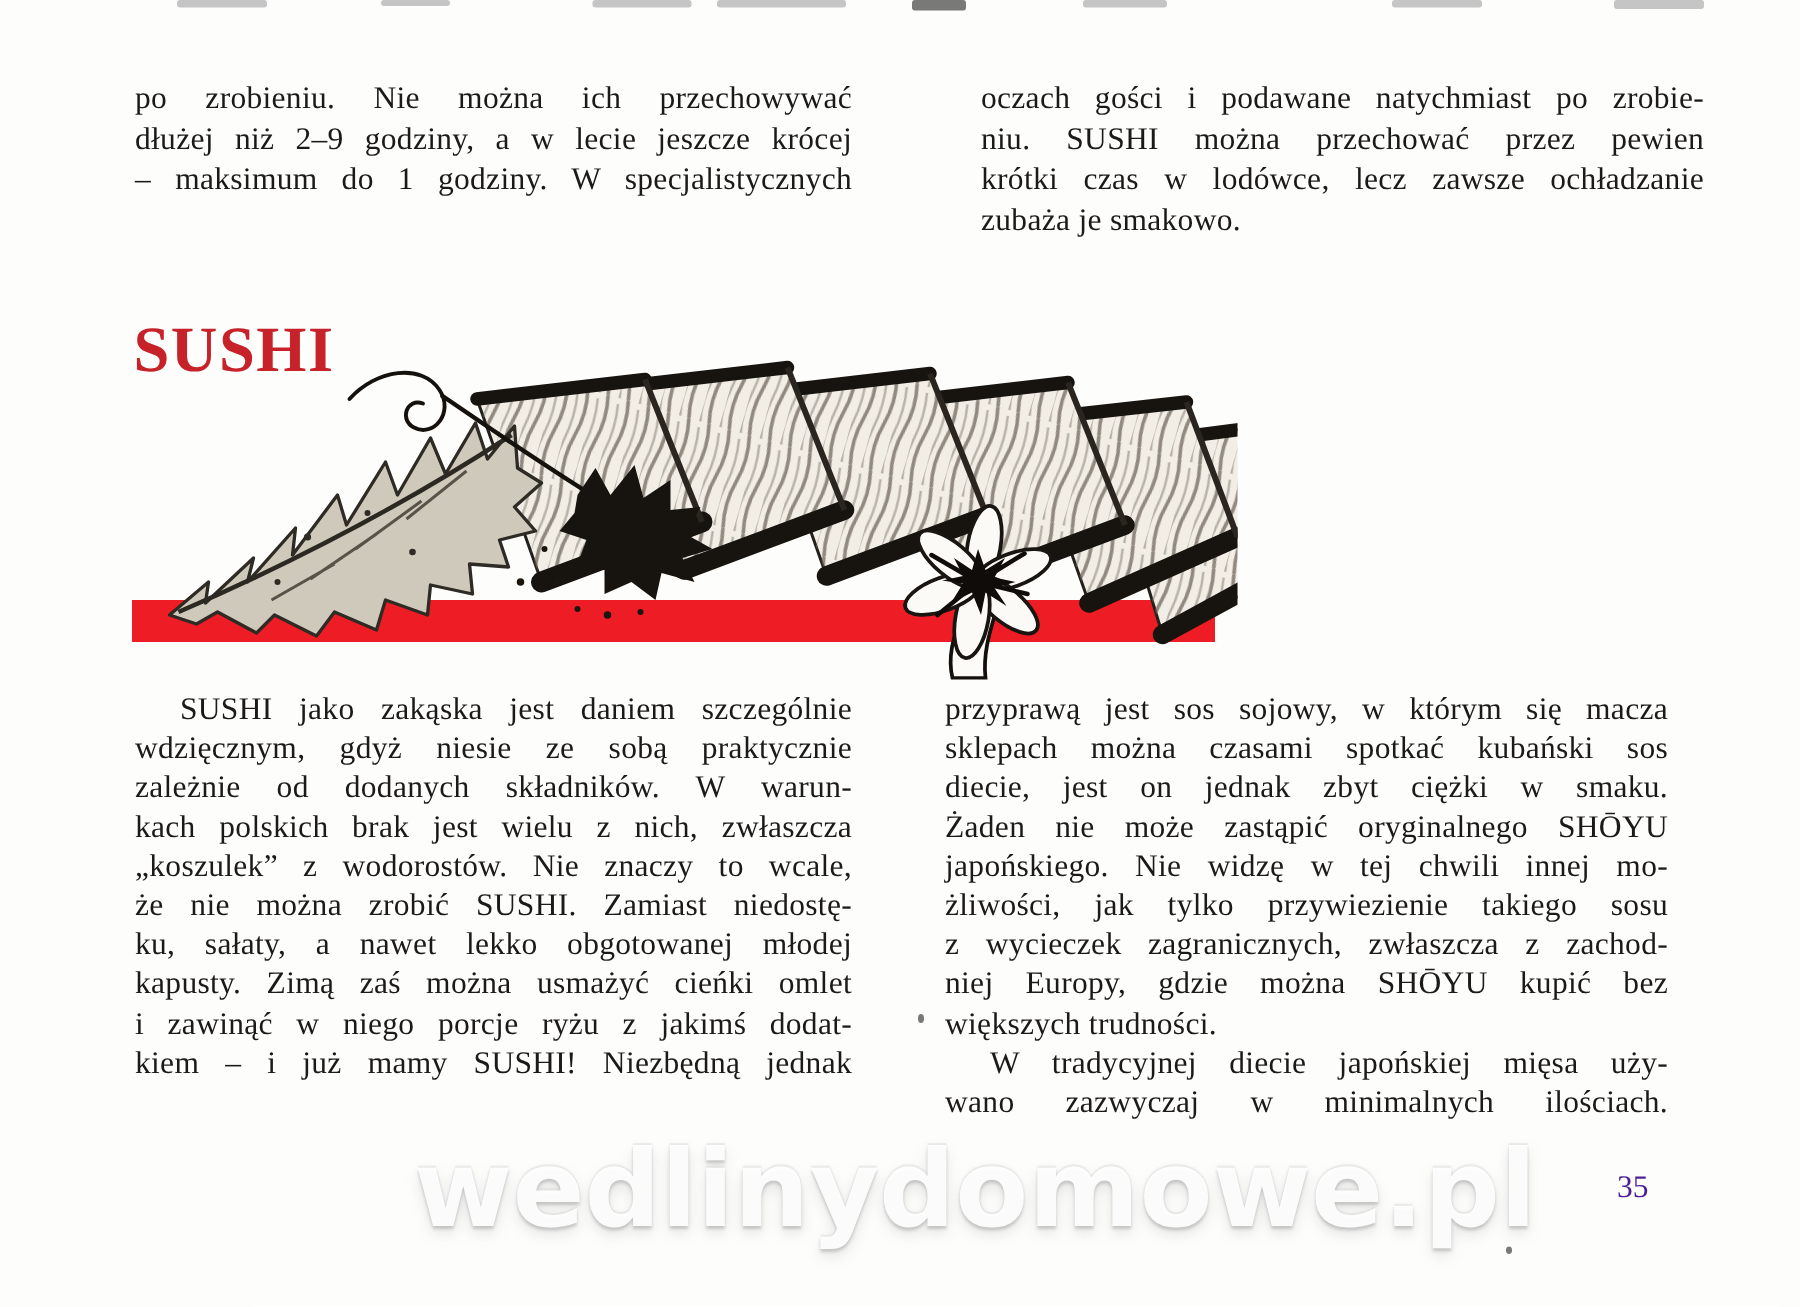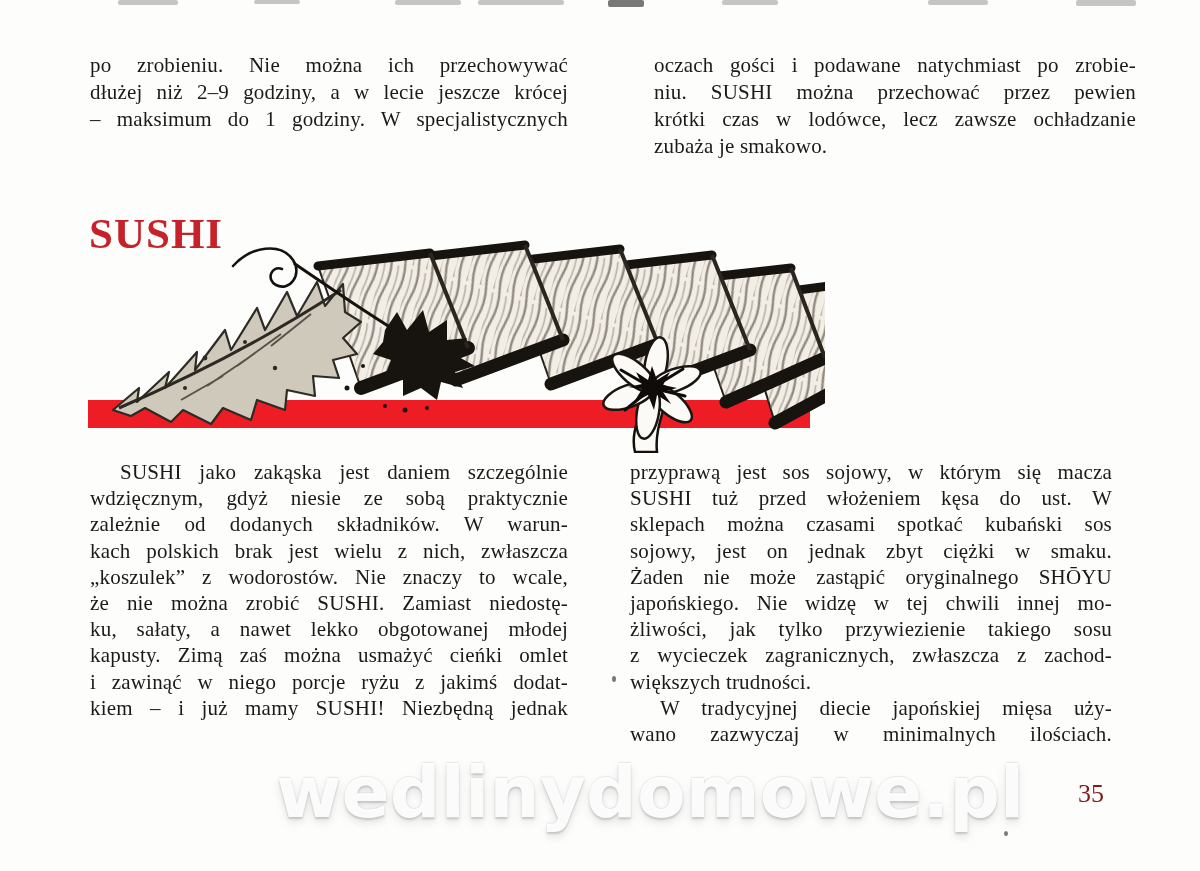--- a/index.html
+++ b/index.html
@@ -29,21 +29,21 @@
   
   .watermark{
     position:absolute;left:276px;top:758px;width:660px;
     font-family:"DejaVu Sans","Liberation Sans",sans-serif;
     font-weight:700;font-size:71px;line-height:70px;letter-spacing:0px;
     color:rgba(255,255,255,.93);
     text-shadow:0 2px 2px rgba(150,150,150,.45),0 -1px 1px rgba(205,205,205,.4),0 5px 9px rgba(140,140,140,.22);
     z-index:5;pointer-events:none;white-space:nowrap;
   }
   
-  .pagenum{position:absolute;left:1078px;top:779px;font-size:26px;color:#7f1d1d;}
+  .pagenum{position:absolute;left:1078px;top:779px;font-size:21px;color:#4c1d95;}
   
   .art{position:absolute;background:#8d8d8d;opacity:.5;border-radius:2px;}
   .art.dark{background:#4c4c4c;opacity:.75;}
 </style>
 </head>
 <body>
 
 <div class="page">
 
   <div class="art" style="left:118px;top:0;width:60px;height:5px"></div>
@@ -170,27 +170,27 @@
       <div class="tl j">kach polskich brak jest wielu z nich, zwłaszcza</div>
       <div class="tl j">„koszulek” z wodorostów. Nie znaczy to wcale,</div>
       <div class="tl j">że nie można zrobić SUSHI. Zamiast niedostę-</div>
       <div class="tl j">ku, sałaty, a nawet lekko obgotowanej młodej</div>
       <div class="tl j">kapusty. Zimą zaś można usmażyć cieńki omlet</div>
       <div class="tl j">i zawinąć w niego porcje ryżu z jakimś dodat-</div>
       <div class="tl j">kiem – i już mamy SUSHI! Niezbędną jednak</div>
     </div>
   <div class="col col-br">
       <div class="tl j">przyprawą jest sos sojowy, w którym się macza</div>
-      <div class="tl j">SUSHI tuż przed włożeniem kęsa do ust. W</div>
       <div class="tl j">sklepach można czasami spotkać kubański sos</div>
-      <div class="tl j">sojowy, jest on jednak zbyt ciężki w smaku.</div>
+      <div class="tl j">diecie, jest on jednak zbyt ciężki w smaku.</div>
       <div class="tl j">Żaden nie może zastąpić oryginalnego SHŌYU</div>
       <div class="tl j">japońskiego. Nie widzę w tej chwili innej mo-</div>
       <div class="tl j">żliwości, jak tylko przywiezienie takiego sosu</div>
       <div class="tl j">z wycieczek zagranicznych, zwłaszcza z zachod-</div>
+      <div class="tl j">niej Europy, gdzie można SHŌYU kupić bez</div>
       <div class="tl">większych trudności.</div>
       <div class="tl j i">W tradycyjnej diecie japońskiej mięsa uży-</div>
       <div class="tl j">wano zazwyczaj w minimalnych ilościach.</div>
     </div>
 
   <div class="watermark">wedlinydomowe.pl</div>
 
   <div class="pagenum">35</div>
 
 </div>

